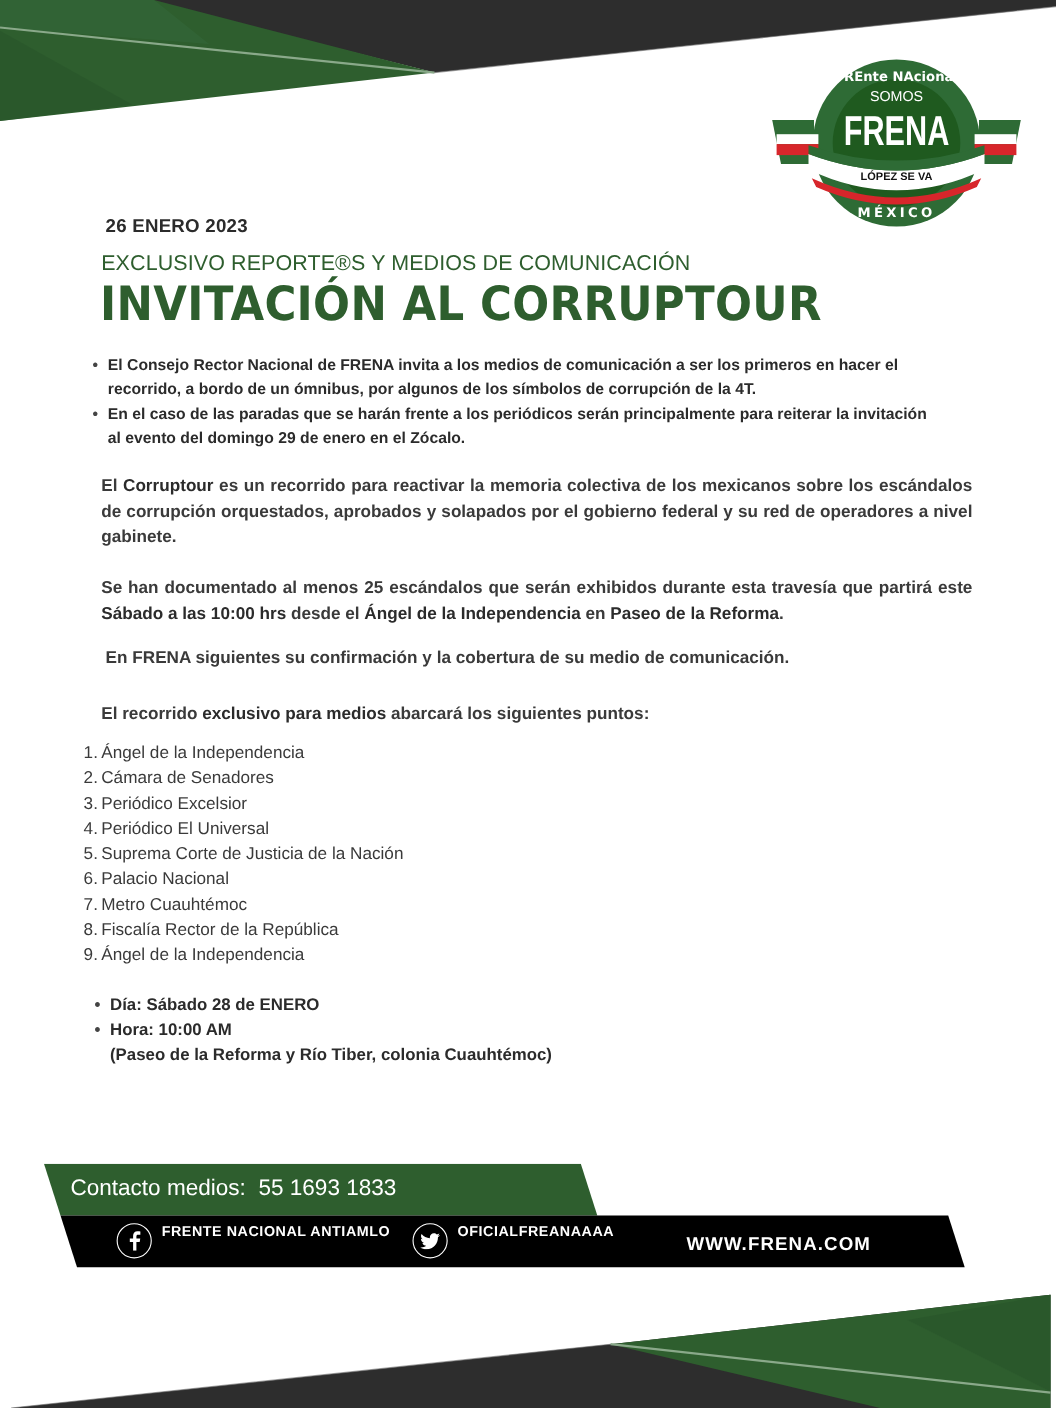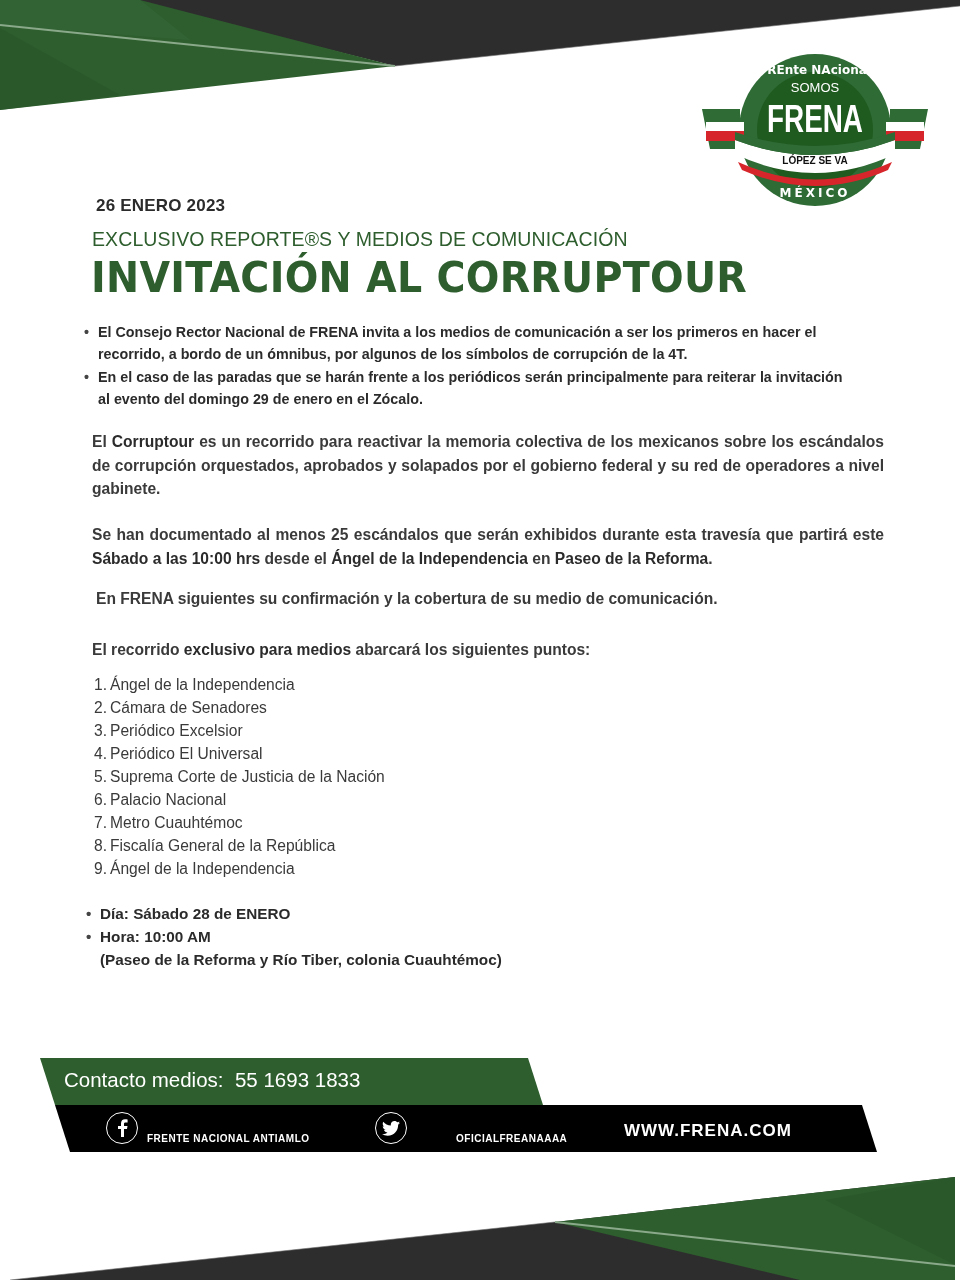--- a/index.html
+++ b/index.html
@@ -12,34 +12,34 @@
   .title { position: absolute; left: 91px; top: 252px; font-size: 43px; font-weight: 900; color: #2e5e2e; letter-spacing: 0.3px; font-family: "DejaVu Sans", sans-serif; transform: scaleX(0.92); transform-origin: left top; }
   .bullets-top { position: absolute; left: 84px; top: 321px; width: 760px; margin: 0; padding: 0; list-style: none; }
   .bullets-top li { position: relative; padding-left: 14px; font-size: 14.3px; font-weight: bold; line-height: 22px; color: #2b2b2b; margin-bottom: 1px; }
   .bullets-top li::before { content: "•"; position: absolute; left: 0; top: 0; color: #444; }
   .para { position: absolute; left: 92px; width: 792px; font-size: 15.6px; line-height: 23.5px; color: #3a3a3a; text-align: justify; margin: 0; font-weight: bold; }
   .para b { color: #2b2b2b; }
   .p1 { top: 430px; }
   .p2 { top: 523px; }
   .p3 { top: 587px; left: 96px; }
   .p4 { top: 638px; }
-  .points { position: absolute; left: 94px; top: 673px; margin: 0; padding: 0; list-style: none; }
+  .points { position: absolute; left: 76px; top: 673px; margin: 0; padding: 0; list-style: none; }
   .points li { font-size: 15.6px; line-height: 23px; color: #3a3a3a; }
   .points .num { display: inline-block; width: 16px; }
   .details { position: absolute; left: 86px; top: 903px; margin: 0; padding: 0; list-style: none; }
   .details li { position: relative; padding-left: 14px; font-size: 15.3px; font-weight: bold; line-height: 22.8px; color: #2b2b2b; }
   .details li::before { content: "•"; position: absolute; left: 0; top: 0; color: #444; }
   .details .cont { padding-left: 14px; }
   .details .cont::before { content: ""; }
   .contact-bar { position: absolute; left: 0; top: 1058px; width: 960px; height: 48px; }
   .contact-text { position: absolute; left: 64px; top: 1068px; font-size: 20.5px; font-weight: normal; color: #ffffff; }
-  .social { position: absolute; top: 1112px; display: flex; align-items: flex-end; color: #ffffff; font-size: 10px; font-weight: bold; letter-spacing: 0.5px; }
+  .social { position: absolute; top: 1112px; display: flex; align-items: flex-start; color: #ffffff; font-size: 13px; font-weight: bold; letter-spacing: 0.5px; }
   .social .circle { width: 32px; height: 32px; border: 1.5px solid #ffffff; border-radius: 50%; display: flex; align-items: center; justify-content: center; margin-right: 9px; box-sizing: border-box; }
   .fb { left: 106px; }
-  .tw { left: 375px; gap: 40px; }
+  .tw { left: 375px; }
   .web { position: absolute; left: 624px; top: 1121px; color: #ffffff; font-size: 17px; font-weight: bold; letter-spacing: 1px; text-align: center; }
 </style>
 </head>
 <body>
 
 <svg class="deco" width="960" height="120" viewBox="0 0 960 120">
   <polygon points="130,0 960,0 960,6 395,66" fill="#2d2d2d"></polygon>
   <polygon points="0,0 140,0 395,66 0,110" fill="#2e5e2e"></polygon>
   <polygon points="0,0 140,0 190,40 0,25" fill="#33683a" opacity="0.6"></polygon>
   <polygon points="0,28 120,95 0,110" fill="#2a552b" opacity="0.7"></polygon>
@@ -84,21 +84,21 @@
 <p class="para p4"><span>El recorrido </span><b>exclusivo para medios</b><span> abarcará los siguientes puntos:</span></p>
 
 <ol class="points">
   <li><span class="num">1.</span><span>Ángel de la Independencia</span></li>
   <li><span class="num">2.</span><span>Cámara de Senadores</span></li>
   <li><span class="num">3.</span><span>Periódico Excelsior</span></li>
   <li><span class="num">4.</span><span>Periódico El Universal</span></li>
   <li><span class="num">5.</span><span>Suprema Corte de Justicia de la Nación</span></li>
   <li><span class="num">6.</span><span>Palacio Nacional</span></li>
   <li><span class="num">7.</span><span>Metro Cuauhtémoc</span></li>
-  <li><span class="num">8.</span><span>Fiscalía General de la República</span></li>
+  <li><span class="num">8.</span><span>Fiscalía Rector de la República</span></li>
   <li><span class="num">9.</span><span>Ángel de la Independencia</span></li>
 </ol>
 
 <ul class="details">
   <li>Día: Sábado 28 de ENERO</li>
   <li>Hora: 10:00 AM</li>
   <li class="cont">(Paseo de la Reforma y Río Tiber, colonia Cuauhtémoc)</li>
 </ul>
 
 <svg class="contact-bar" width="960" height="96" viewBox="0 0 960 96" style="height:96px;">

